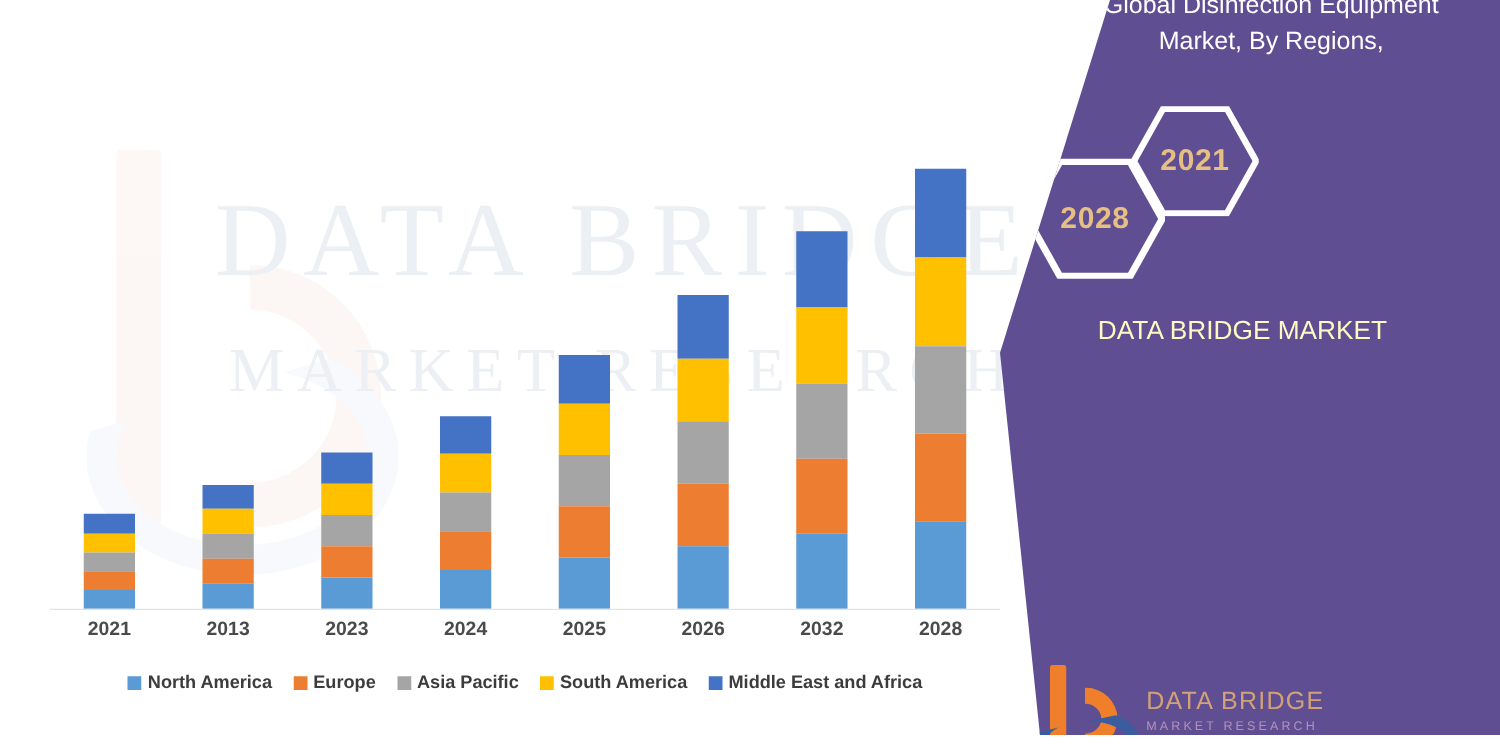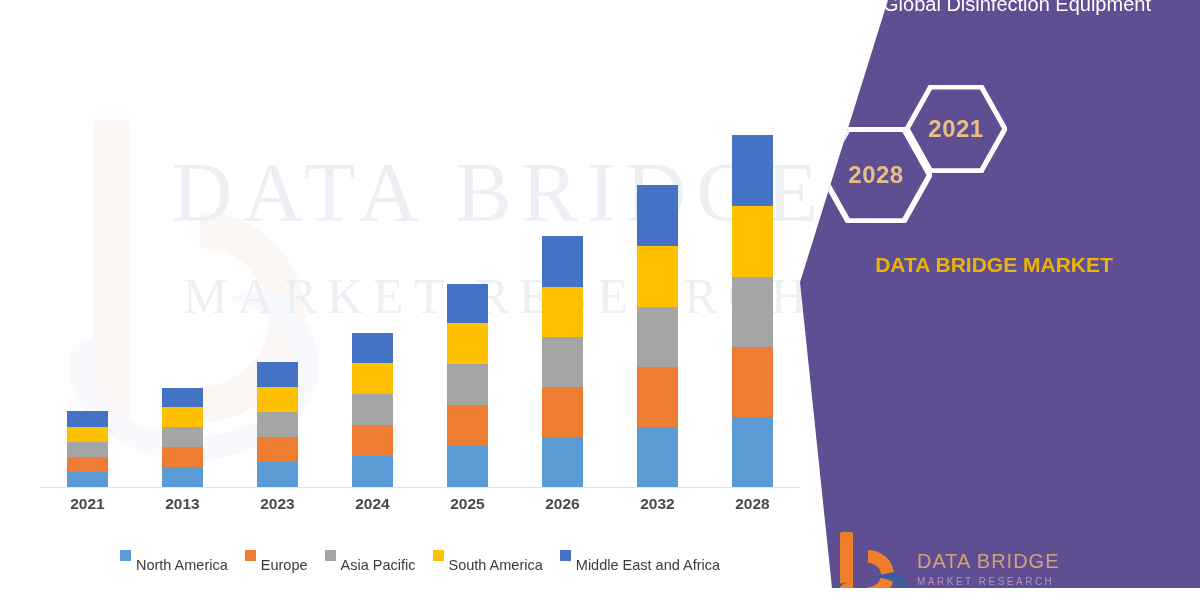--- a/index.html
+++ b/index.html
@@ -58,21 +58,21 @@
     flex:1 1 0; text-align:center; font-size:15.5px; color:#4a4a4a; font-weight:bold;
   }
 
   
   .legend {
     position:absolute; left:40px; top:538px; width:760px;
     display:flex; justify-content:center; align-items:center; gap:17px;
   }
   .legend-item { display:flex; align-items:center; gap:5px; }
   .legend-swatch { width:11px; height:11px; display:block; }
-  .legend-label { font-size:14.5px; color:#3c3c3c; font-weight:normal; white-space:nowrap;margin-top:19px; }
+  .legend-label { font-size:14.5px; color:#3c3c3c; font-weight:bold; white-space:nowrap; }
 
   
   .panel {
     position:absolute; right:0; top:0; width:400px; height:588px;
     background:#5f4e92;
     clip-path: polygon(22% 0, 100% 0, 100% 100%, 8% 100%, 0 48%);
   }
   .panel-title {
     position:absolute; right:18px; top:-10px; width:330px; text-align:center;
     color:#ffffff; font-size:20px; line-height:1.45; font-weight:400;
@@ -81,21 +81,21 @@
   .hex { position:absolute; display:flex; align-items:center; justify-content:center; }
   .hex svg { position:absolute; inset:0; }
   .hex span {
     position:relative; color:#e8bf82; font-size:24px; font-weight:bold; letter-spacing:.5px;
   }
   .hex-2028 { left:20px; top:32px; width:112px; height:96px; }
   .hex-2021 { left:105px; top:-10px; width:102px; height:88px; }
 
   .brand {
     position:absolute; left:0; top:250px; width:400px; padding-right:12px;
-    text-align:center; color:#eab308; font-size:21px; line-height:1.4; font-weight:700;
+    text-align:center; color:#fef9c3; font-size:21px; line-height:1.4; font-weight:400;
   }
 
   
   .corner-logo { position:absolute; left:22px; bottom:-18px; width:230px; height:78px; }
   .corner-logo .c-stem { position:absolute; left:18px; top:4px; width:13px; height:62px; background:#ef7f2a; border-radius:2px; }
   .corner-logo .c-bowl {
     position:absolute; left:20px; top:22px; width:52px; height:50px;
     border:13px solid #ef7f2a; border-radius:50%;
     clip-path: polygon(50% 0,100% 0,100% 100%,50% 100%);
   }
@@ -239,20 +239,21 @@
       </div>
       <div class="legend-item">
         <span class="legend-swatch" style="background: rgb(68, 114, 196);"></span>
         <span class="legend-label">Middle East and Africa</span>
       </div>
     </div>
 
   <div class="panel">
     <div class="panel-title">
       <div>Global Disinfection Equipment</div>
+      <div>Market, By Regions,</div>
     </div>
 
     <div class="hexwrap">
       <div class="hex hex-2028">
         <svg viewBox="0 0 100 86" preserveAspectRatio="none">
           <polygon points="25,2 75,2 98,43 75,84 25,84 2,43" fill="none" stroke="#ffffff" stroke-width="5"></polygon>
         </svg>
         <span>2028</span>
       </div>
       <div class="hex hex-2021">

